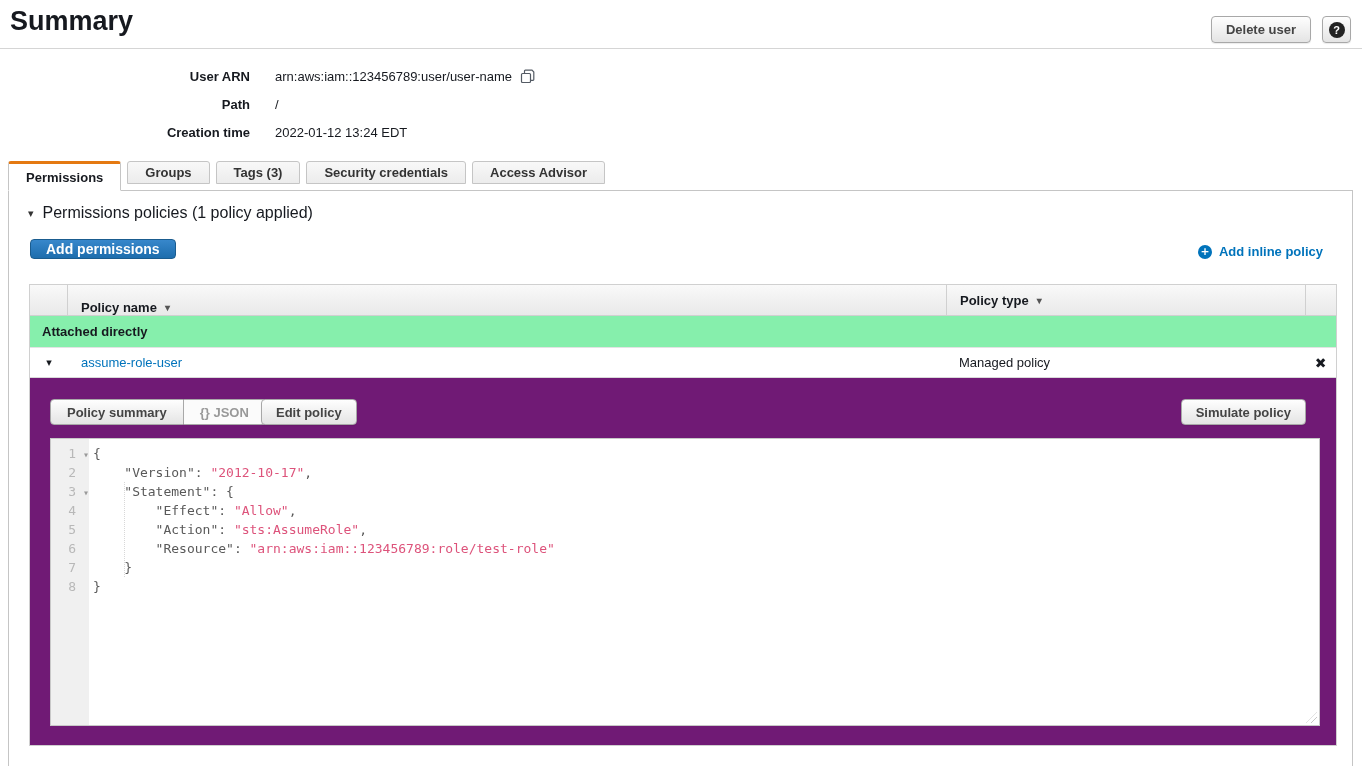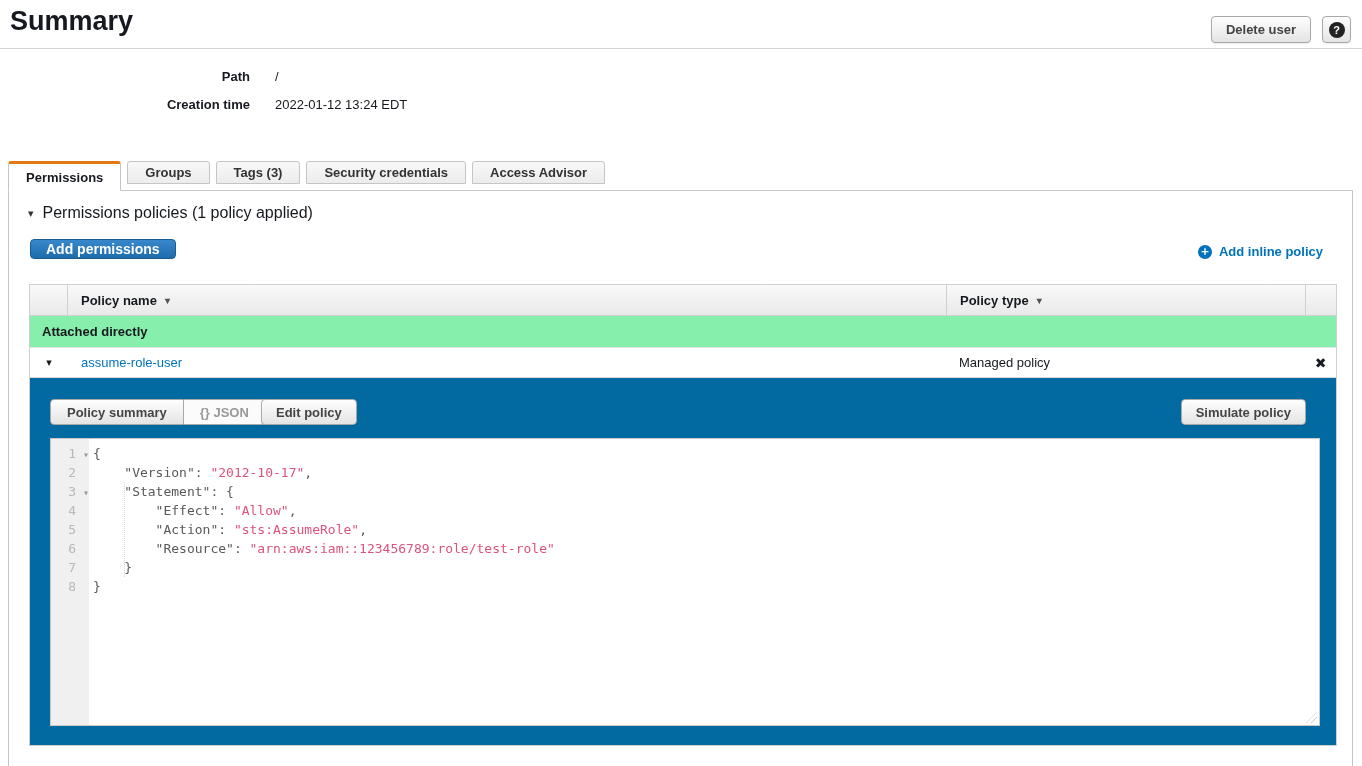--- a/index.html
+++ b/index.html
@@ -52,37 +52,37 @@
     display:inline-flex; align-items:center; font-size:14px; font-weight:bold; color:#fff;
     background:linear-gradient(#3787cb,#1d6dad); border:1px solid #1a5c8f; border-radius:4px; cursor:pointer;
   }
   .add-inline { position:absolute; right:29px; top:53px; display:flex; align-items:center; gap:7px;
     font-size:13px; font-weight:bold; color:#0073bb; cursor:pointer; }
   .plus-circle { width:14px; height:14px; border-radius:50%; background:#0073bb; color:#fff; font-size:12px; font-weight:bold;
     display:flex; align-items:center; justify-content:center; line-height:1; padding-bottom:1px; }
 
   
   .policy-table { position:absolute; left:20px; top:93px; width:1308px; border:1px solid #d0d0d0; border-bottom:none; font-size:13px; }
-  .t-head { display:flex; height:31px; background:linear-gradient(#f9f9f9,#e9e9e9); border-bottom:1px solid #d0d0d0; align-items:center; }
+  .t-head { display:flex; height:31px; background:linear-gradient(#f9f9f9,#e9e9e9); border-bottom:1px solid #d0d0d0; align-items:flex-end; }
   .col-expand { width:38px; align-self:stretch; border-right:1px solid #d0d0d0; display:flex; align-items:center; justify-content:center; }
   .col-name { flex:0 0 878px; padding-left:13px; }
   .col-type { flex:1; padding-left:13px; align-self:stretch; display:flex; align-items:center; border-left:1px solid #d0d0d0; }
   .col-action { width:31px; align-self:stretch; border-left:1px solid #d0d0d0; display:flex; align-items:center; justify-content:center; }
   .th-label { font-weight:bold; color:#16191f; display:flex; align-items:center; gap:8px; cursor:pointer; }
   .sort-caret { font-size:10px; color:#555; }
   .t-group { height:32px; display:flex; align-items:center; background:#86efac; border-bottom:1px solid #e3e3e3; }
   .t-group-label { font-weight:bold; padding-left:12px; }
   .t-row { height:30px; display:flex; align-items:center; background:#fff; border-bottom:1px solid #d9d9d9; }
   .t-row .col-name, .t-row .col-type, .t-row .col-action, .t-row .col-expand { border:none; align-self:auto; }
   .row-caret { font-size:11px; color:#16191f; cursor:pointer; }
   .policy-link { color:#0073bb; text-decoration:none; cursor:pointer; }
   .x-icon { font-size:14px; color:#16191f; cursor:pointer; line-height:1; }
 
   
-  .expanded { background:#0369a1; height:368px; border-bottom:1px solid #cfcfcf; position:relative; }
+  .expanded { background:#701a75; height:368px; border-bottom:1px solid #cfcfcf; position:relative; }
   .detail-btn-row { position:absolute; left:20px; right:18px; top:21px; height:26px; }
   .seg-group { position:absolute; left:0; top:0; display:flex; }
   .seg-btn {
     height:26px; padding:0 16px; display:inline-flex; align-items:center; font-size:13px; font-weight:bold; color:#444;
     background:linear-gradient(#fefefe,#e4e4e4); border:1px solid #a8a8a8; cursor:pointer;
   }
   .seg-left { border-radius:4px 0 0 4px; }
   .seg-right { border-radius:0 4px 4px 0; border-left:none; background:#fbfbfb; color:#999; }
   .detail-btn { position:absolute; top:0; height:26px; }
   .edit-btn { left:211px; }
@@ -110,20 +110,32 @@
   <div class="page-title">Summary</div>
   <div class="header-actions">
     <button class="aws-btn">Delete user</button>
     <button class="aws-btn help-btn">
       <span class="q-circle">?</span>
     </button>
   </div>
   <div class="header-divider"></div>
 
   <div class="user-info">
+    <div class="info-row">
+      <div class="info-label">User ARN</div>
+      <div class="info-value">
+        <span>arn:aws:iam::123456789:user/user-name</span>
+        <span class="copy-icon">
+          <svg width="15" height="15" viewBox="0 0 15 15" fill="none" stroke="#545b64" stroke-width="1.2">
+            <rect x="1.5" y="4.5" width="9" height="9" rx="1"></rect>
+            <path d="M4.5 4.5 V2 a0.8 0.8 0 0 1 0.8-0.8 H12 l1.8 1.8 V10.5 a0.8 0.8 0 0 1 -0.8 0.8 H10.5"></path>
+          </svg>
+        </span>
+      </div>
+    </div>
     <div class="info-row">
       <div class="info-label">Path</div>
       <div class="info-value">/</div>
     </div>
     <div class="info-row">
       <div class="info-label">Creation time</div>
       <div class="info-value">2022-01-12 13:24 EDT</div>
     </div>
   </div>
 

